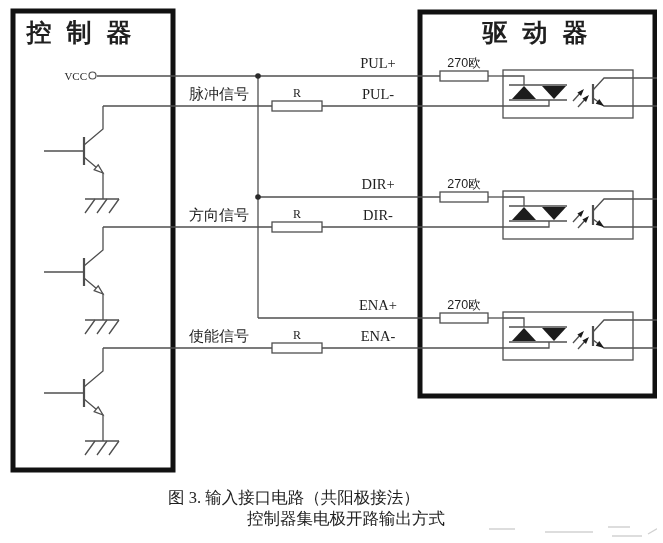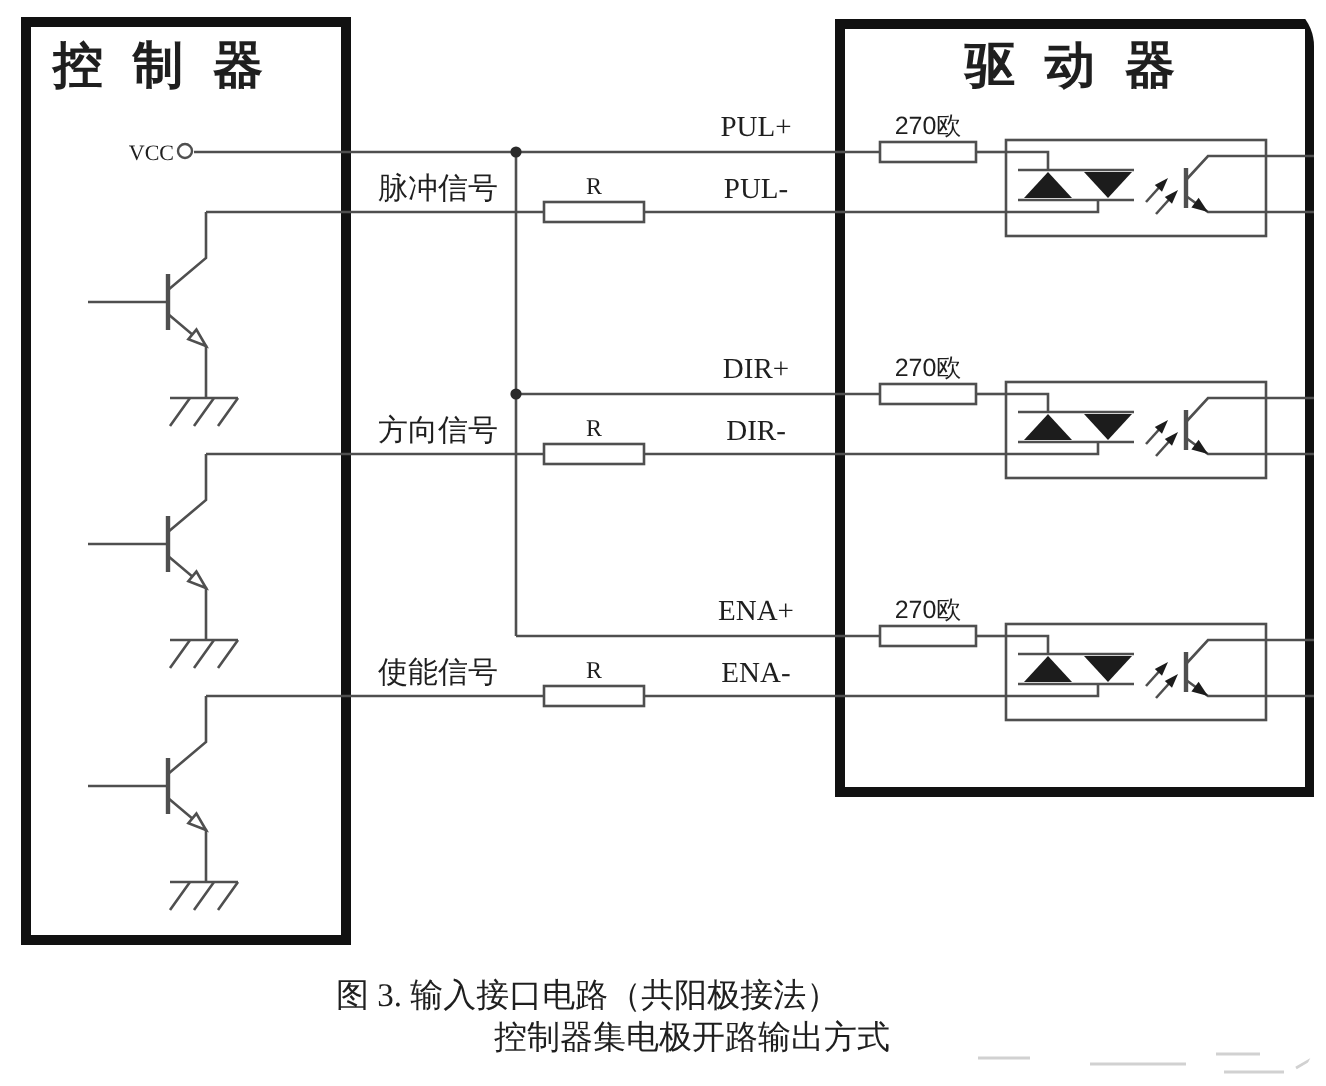--- a/index.html
+++ b/index.html
@@ -3,21 +3,20 @@
 <meta charset="utf-8">
 <style>
   html, body { margin: 0; padding: 0; background: #ffffff; }
   .stage {
     position: relative;
     width: 657px;
     height: 543px;
     background: #ffffff;
     font-family: "Liberation Serif", serif;
     overflow: hidden;
-    border-radius: 23px;
   }
   svg { display: block; }
   text { fill: #1f1f1f; }
   .cjk-title {
     font-family: "Liberation Sans", sans-serif;
     font-weight: bold;
     font-size: 25px;
     letter-spacing: 4px;
   }
   .cjk-label {

